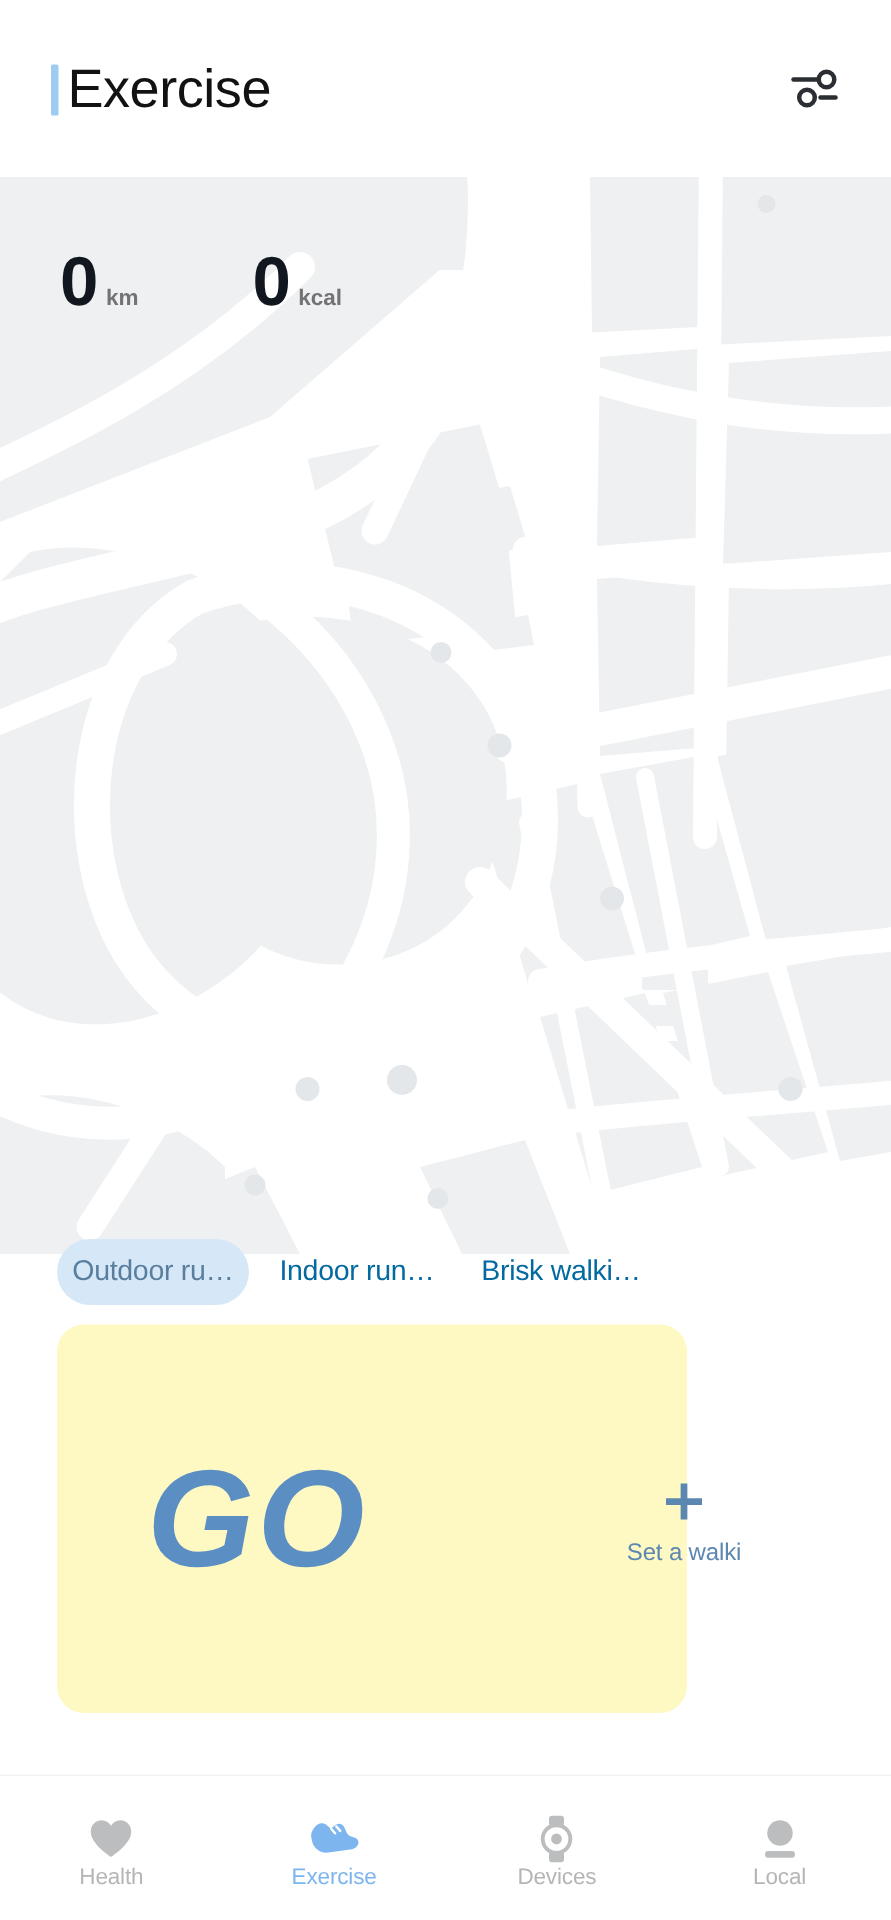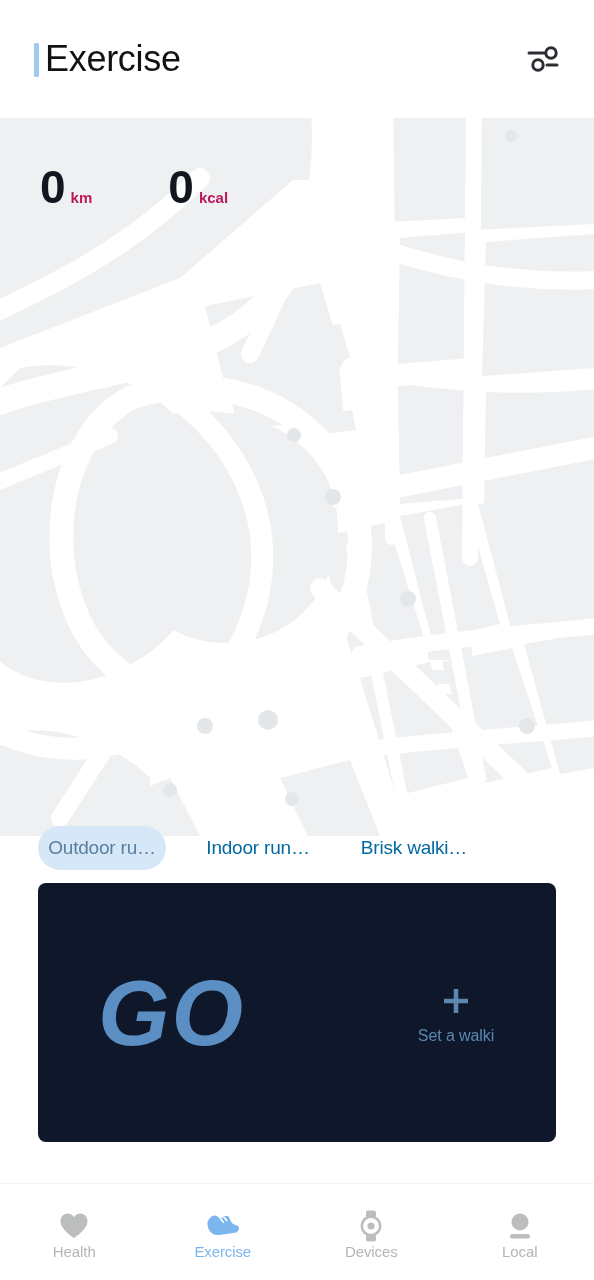--- a/index.html
+++ b/index.html
@@ -75,33 +75,33 @@
   .stat-value {
     font-size:46px;
     font-weight:bold;
     color:#12161f;
     line-height:1;
     letter-spacing:-1px;
   }
   .stat-unit {
     font-size:15px;
     font-weight:bold;
-    color:#be185d;
+    color:#737373;
     margin-left:6px;
     line-height:1;
   }
 
   
   .chips-row {
     position:absolute;
     left:0; right:0; top:824px;
     height:48px;
     display:flex; align-items:center;
     padding-left:38px;
-    gap:28px;
+    gap:8px;
     overflow:hidden;
     z-index:5;
   }
   .chip {
     flex:0 0 auto;
     height:44px;
     display:flex; align-items:center; justify-content:center;
     padding:0 18px;
     border-radius:22px;
     background:transparent;
@@ -115,23 +115,23 @@
   }
   .chip.selected {
     background:#d6e8f8;
     color:#5a7f9e;
   }
 
   
   .go-card {
     position:absolute;
     left:38px; top:883px;
-    width:518px; height:259px;
-    background:#0f172a;
-    border-radius:8px;
+    width:420px; height:259px;
+    background:#fef9c3;
+    border-radius:18px;
     display:flex; align-items:center;
     z-index:5;
     cursor:pointer;
   }
   .go-text {
     position:absolute;
     left:60px; top:50%;
     transform:translateY(-50%);
     font-size:92px;
     font-weight:bold;

